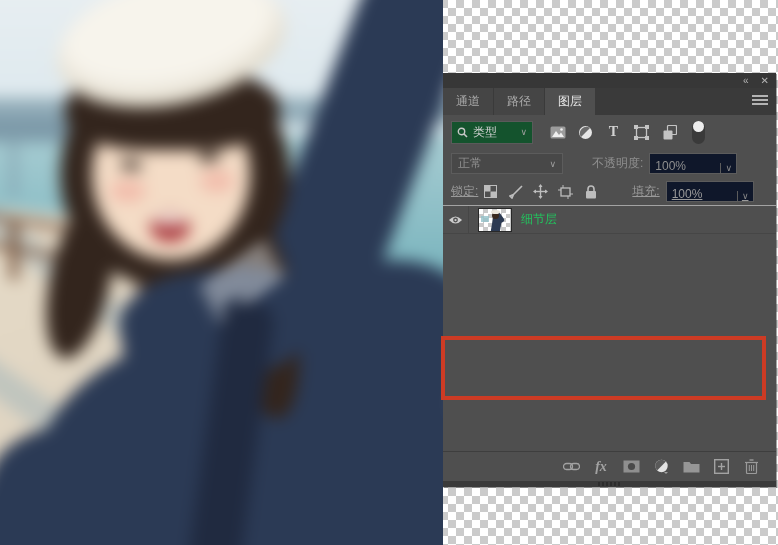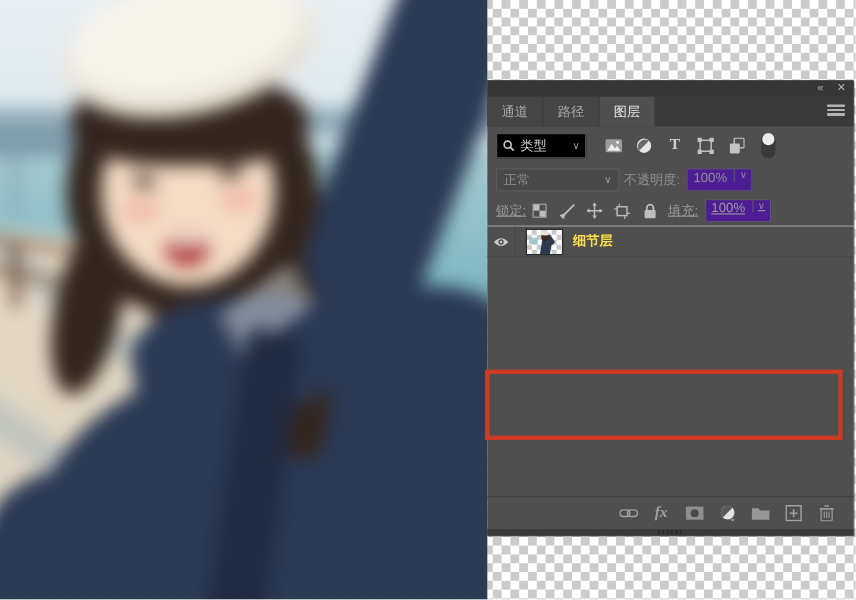--- a/index.html
+++ b/index.html
@@ -36,54 +36,54 @@
            display:flex; flex-direction:column; box-shadow:1px 1px 0 rgba(0,0,0,.35); font-size:12px; }
   .phead { height:15px; background:#373737; display:flex; justify-content:flex-end; align-items:center; gap:12px; padding-right:7px; }
   .phead span { color:#b3b3b3; font-size:10px; line-height:10px; cursor:pointer; }
   .tabs { height:27px; background:#3a3a3a; display:flex; position:relative; }
   .tab { padding:0 13px; line-height:27px; color:#aaaaaa; background:#454545; margin-right:1px; cursor:pointer; }
   .tab.active { background:#4f4f4f; color:#e8e8e8; }
   .menu-ic { position:absolute; right:8px; top:7px; width:16px; height:12px; cursor:pointer;
      background:linear-gradient(#b3b3b3 0 2px,transparent 2px 4px,#b3b3b3 4px 6px,transparent 6px 8px,#b3b3b3 8px 10px,transparent 10px 12px); }
 
   .frow { height:34px; display:flex; align-items:center; padding:0 8px; }
-  .searchbox { width:82px; height:23px; background:#000000; border:1px solid #5a5a5a; display:flex; align-items:center; padding:0 5px; gap:5px; cursor:pointer; }
+  .searchbox { width:82px; height:23px; background:#14532d; border:1px solid #5a5a5a; display:flex; align-items:center; padding:0 5px; gap:5px; cursor:pointer; }
   .searchbox .lbl { color:#d2d2d2; }
   .chev { color:#9f9f9f; font-size:9px; margin-left:auto; }
   .fics { display:flex; align-items:center; gap:9px; margin-left:15px; }
   .fic { width:19px; height:19px; display:flex; align-items:center; justify-content:center; cursor:pointer; color:#c4c4c4; }
   .tglyph { font-weight:bold; font-size:14px; color:#d2d2d2; font-family:"Liberation Serif","DejaVu Serif",serif; }
   .pin { width:13px; height:23px; background:#3a3a3a; border-radius:7px; position:relative; cursor:pointer; margin-left:4px; }
   .pin::after { content:""; position:absolute; left:1px; top:0; width:11px; height:11px; border-radius:50%; background:#ededed; }
 
   .brow { height:29px; display:flex; align-items:center; padding:0 8px; color:#8f8f8f; }
   .sel { width:112px; height:21px; background:#484848; border:1px solid #5c5c5c; display:flex; align-items:center; padding:0 6px; }
-  .valbox { height:21px; background:#4c1d95; border:1px solid #5c5c5c; display:flex; align-items:flex-start; }
+  .valbox { height:21px; background:#0f172a; border:1px solid #5c5c5c; display:flex; align-items:flex-end;gap:28px; }
   .valbox .v { padding:0 5px; min-width:42px; }
   .valbox .c { width:16px; text-align:center; border-left:1px solid #5c5c5c; font-size:9px; color:#8a8a8a; }
-  .lblm { margin-left:4px; margin-right:6px; }
+  .lblm { margin-left:29px; margin-right:6px; }
 
   .lrow { height:28px; display:flex; align-items:center; padding:0 8px; color:#9a9a9a; border-bottom:1px solid #a3a3a3;text-decoration:underline; }
   .lics { display:flex; align-items:center; gap:8px; margin:0 4px; }
   .lic { width:17px; height:17px; display:flex; align-items:center; justify-content:center; cursor:pointer; color:#bdbdbd; }
 
   .layers { flex:1; display:flex; flex-direction:column; position:relative; }
   .lay { height:28px; display:flex; align-items:center; border-bottom:1px solid #464646; cursor:pointer; }
   .eyecell { width:26px; align-self:stretch; border-right:1px solid #464646; display:flex; align-items:center; justify-content:center; cursor:pointer; }
   .eyebox { width:13px; height:13px; border:1px solid #424242; background:#4a4a4a; }
   .thumb { width:34px; height:24px; border:1px solid #292929; margin:0 9px; position:relative; overflow:hidden;
      background:conic-gradient(#c9c9c9 90deg,#ffffff 90deg 180deg,#c9c9c9 180deg 270deg,#ffffff 270deg) 0 0/9px 9px; }
   .thumb.white { background:#f9f9f9; }
   .tf { position:absolute; }
   .tf-sea { left:2px; top:7px; width:8px; height:6px; background:#94c2c9; opacity:.8; }
   .tf-body{ left:13px; top:7px; width:9px; height:17px; background:#2c3a52; transform:rotate(10deg); border-radius:2px; }
   .tf-arm { left:18px; top:2px; width:5px; height:12px; background:#2c3a52; transform:rotate(-35deg); border-radius:2px; }
   .tf-head{ left:13px; top:3px; width:7px; height:7px; background:#39291f; border-radius:50%; }
   .tf-hat { left:12px; top:1px; width:9px; height:4px; background:#eae6dc; border-radius:50%; }
-  .lname { color:#fde047;font-weight:bold; }
+  .lname { color:#22c55e; }
   .baglock { margin-left:auto; margin-right:15px; color:#d6d6d6; }
 
   .hl-rect { position:absolute; left:-2px; top:130px; width:325px; height:64px; border:4px solid #cd3b24; pointer-events:none; z-index:5; }
 
   .btoolbar { height:30px; border-top:1px solid #3e3e3e; display:flex; align-items:center; justify-content:flex-end; gap:12px; padding-right:16px; }
   .bic { width:18px; height:18px; display:flex; align-items:center; justify-content:center; color:#a2a2a2; cursor:pointer;font-weight:bold; }
   .fx { font-style:italic; font-family:"Liberation Serif","DejaVu Serif",serif; font-size:14px; color:#a2a2a2; }
   .bstrip { height:6px; background:#3a3a3a; position:relative; }
   .grip { position:absolute; left:50%; top:1px; transform:translateX(-50%); width:24px; height:4px; cursor:ns-resize;
      background:repeating-linear-gradient(90deg,#2c2c2c 0 2px,transparent 2px 4px); }

